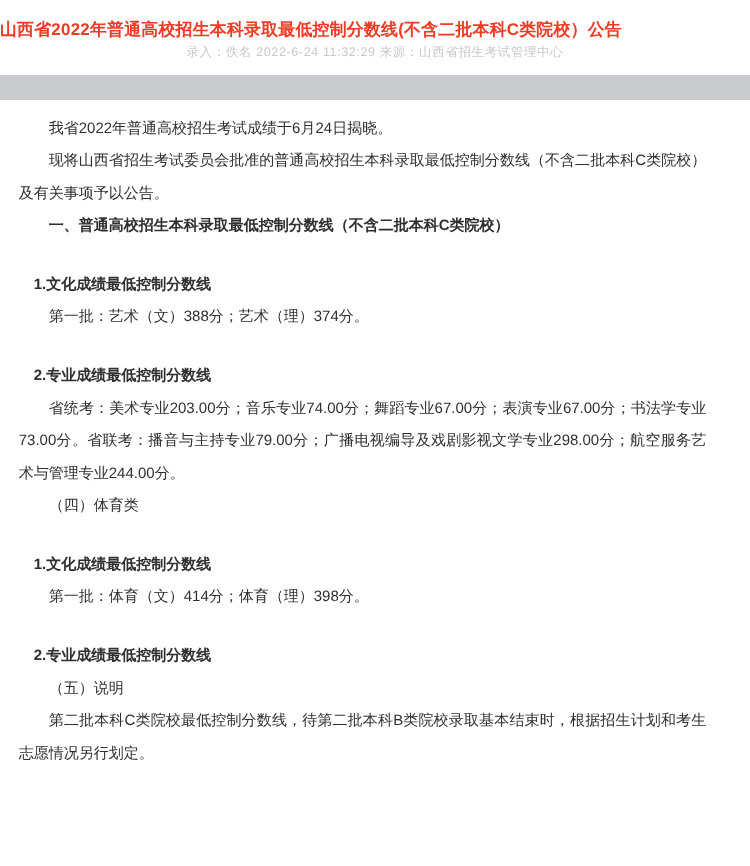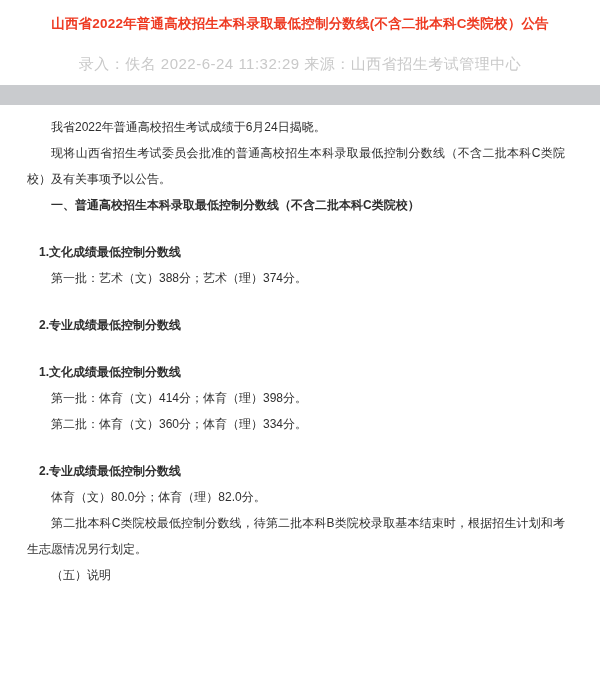--- a/index.html
+++ b/index.html
@@ -5,41 +5,40 @@
   html, body { margin: 0; padding: 0; }
   body {
     width: 600px;
     height: 693px;
     background: #ffffff;
     font-family: "Liberation Sans", "DejaVu Sans", sans-serif;
     overflow: hidden;
   }
   .page-title {
     padding-top: 15px;
-    text-align: center;
     font-size: 13.5px;
     font-weight: bold;
     color: #ee3b23;
     letter-spacing: 0.2px;
   }
   .page-meta {
-    margin-top: 22px;
+    margin-top: 2px;
     text-align: center;
-    font-size: 15px;
+    font-size: 10px;
     color: #c9c9c9;
     letter-spacing: 0.5px;
   }
   .divider-band {
     margin-top: 11px;
     width: 600px;
     height: 20px;
     background: #c9cbce;
   }
   .article {
-    padding: 9px 35px 0 27px;
+    padding: 9px 35px 0 15px;
   }
   .article p {
     margin: 0;
     font-size: 12px;
     line-height: 26px;
     color: #2f2f2f;
     text-indent: 2em;
     text-align: justify;
     word-break: break-all;
   }
@@ -62,21 +61,21 @@
 
   <div class="divider-band"></div>
 
   <div class="article" id="article">
       <p>我省2022年普通高校招生考试成绩于6月24日揭晓。</p>
       <p>现将山西省招生考试委员会批准的普通高校招生本科录取最低控制分数线（不含二批本科C类院校）及有关事项予以公告。</p>
       <p class="hd">一、普通高校招生本科录取最低控制分数线（不含二批本科C类院校）</p>
       <p class="sub">1.文化成绩最低控制分数线</p>
       <p>第一批：艺术（文）388分；艺术（理）374分。</p>
       <p class="sub">2.专业成绩最低控制分数线</p>
+      <p>省统考：美术专业203.00分；音乐专业74.00分；舞蹈专业67.00分；表演专业67.00分；书法学专业73.00分。省联考：播音与主持专业79.00分；广播电视编导及戏剧影视文学专业298.00分；航空服务艺术与管理专业244.00分。</p>
+      <p>（四）体育类</p>
       <p class="sub">1.文化成绩最低控制分数线</p>
       <p>第一批：体育（文）414分；体育（理）398分。</p>
-      <p>第二批：体育（文）360分；体育（理）334分。</p>
       <p class="sub">2.专业成绩最低控制分数线</p>
-      <p>体育（文）80.0分；体育（理）82.0分。</p>
+      <p>（五）说明</p>
       <p>第二批本科C类院校最低控制分数线，待第二批本科B类院校录取基本结束时，根据招生计划和考生志愿情况另行划定。</p>
-      <p>（五）说明</p>
     </div>
 </div>
 
 </body></html>

